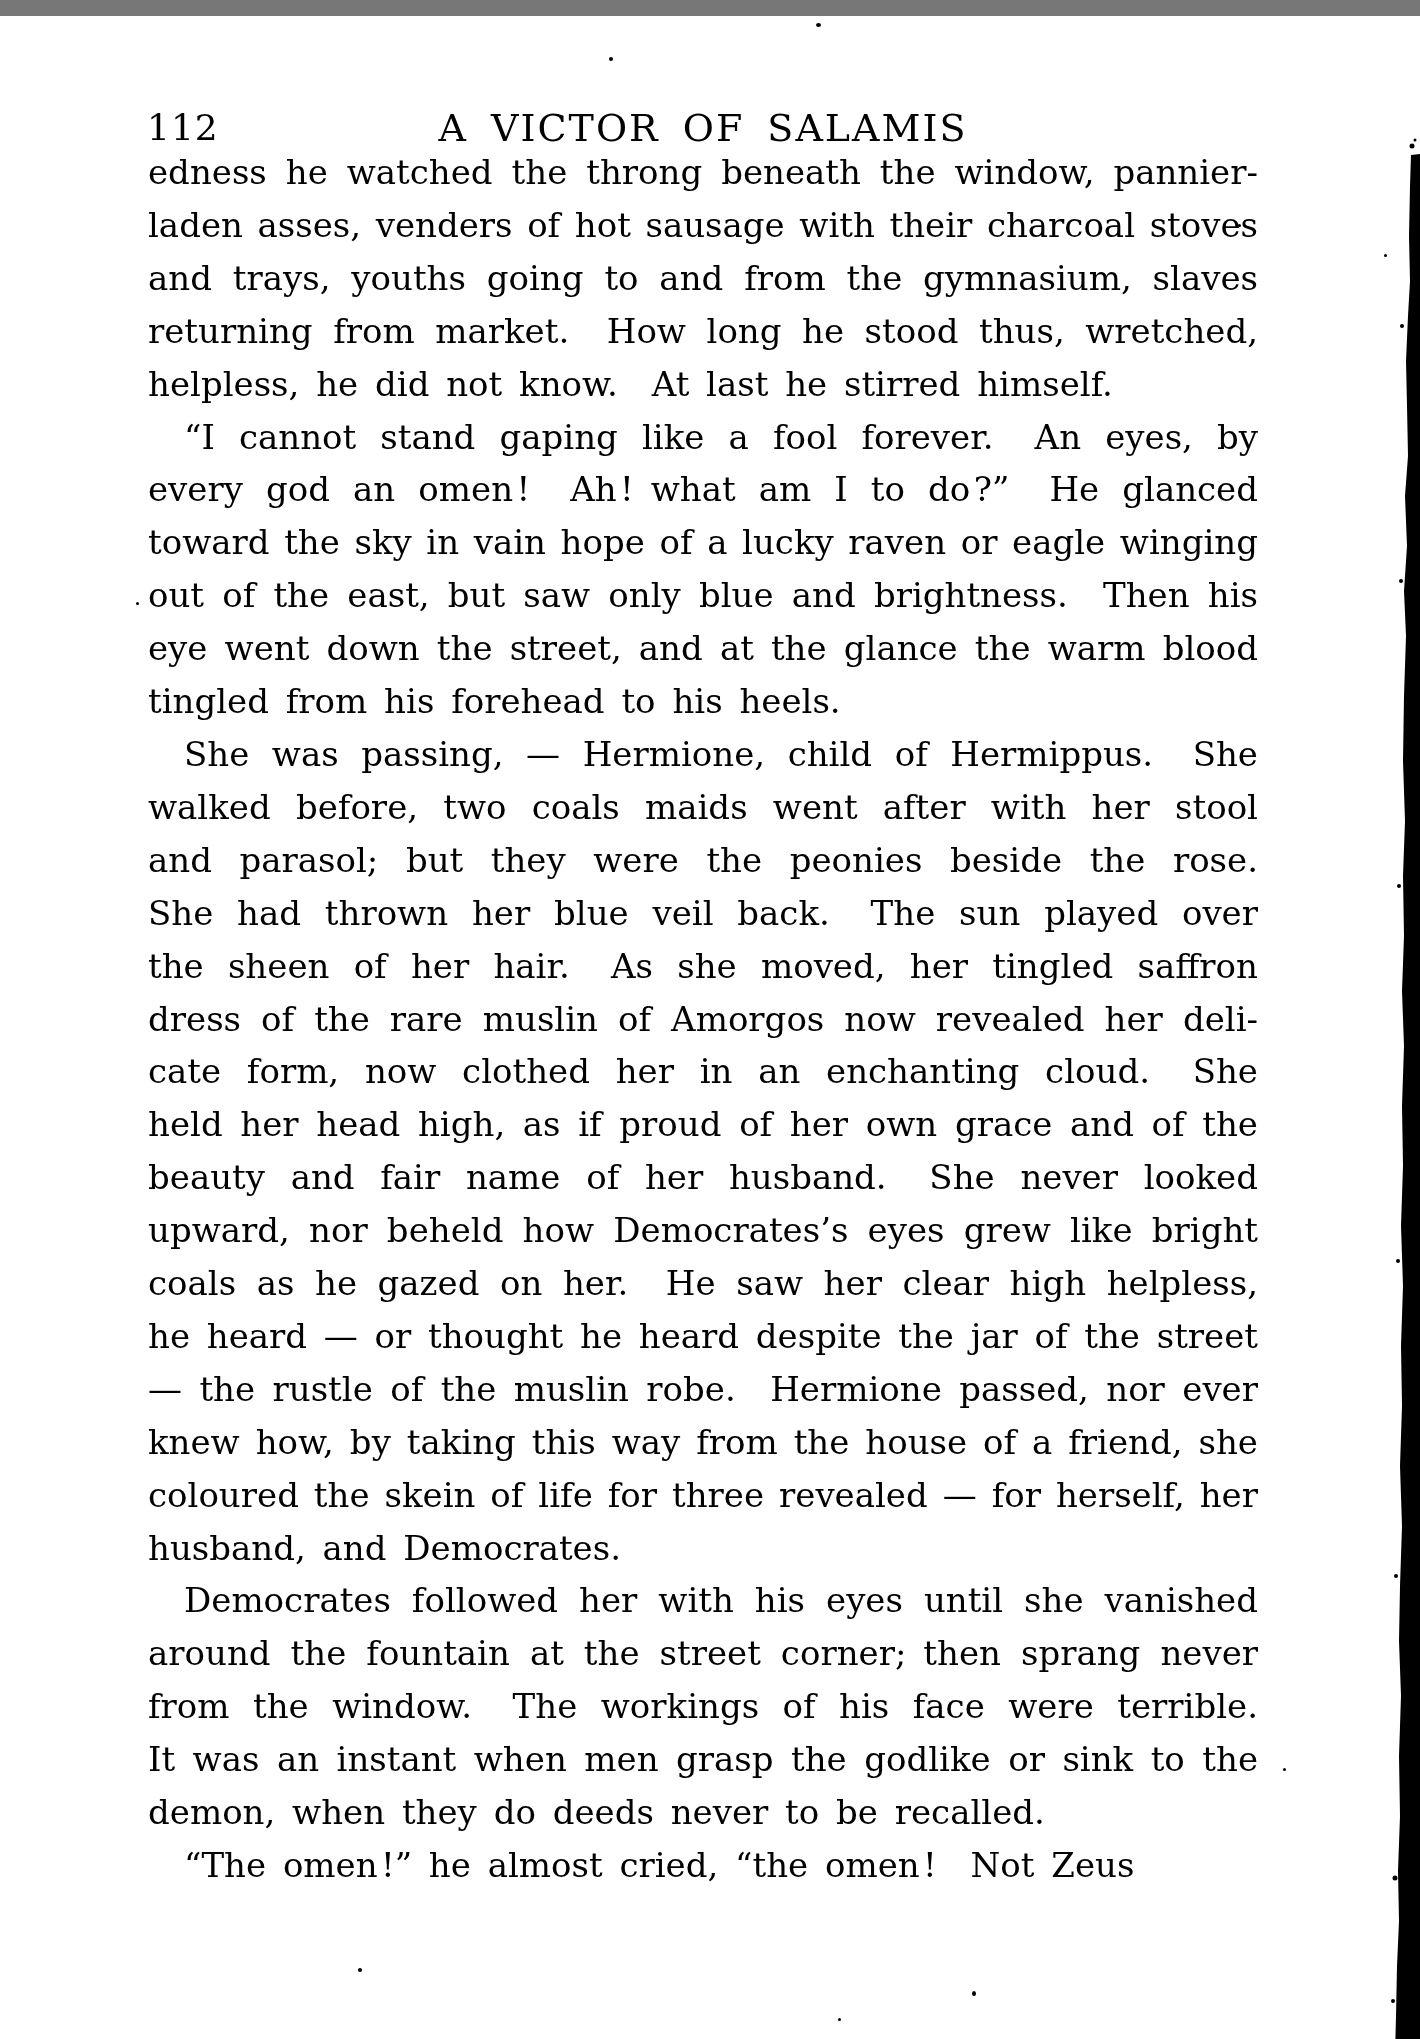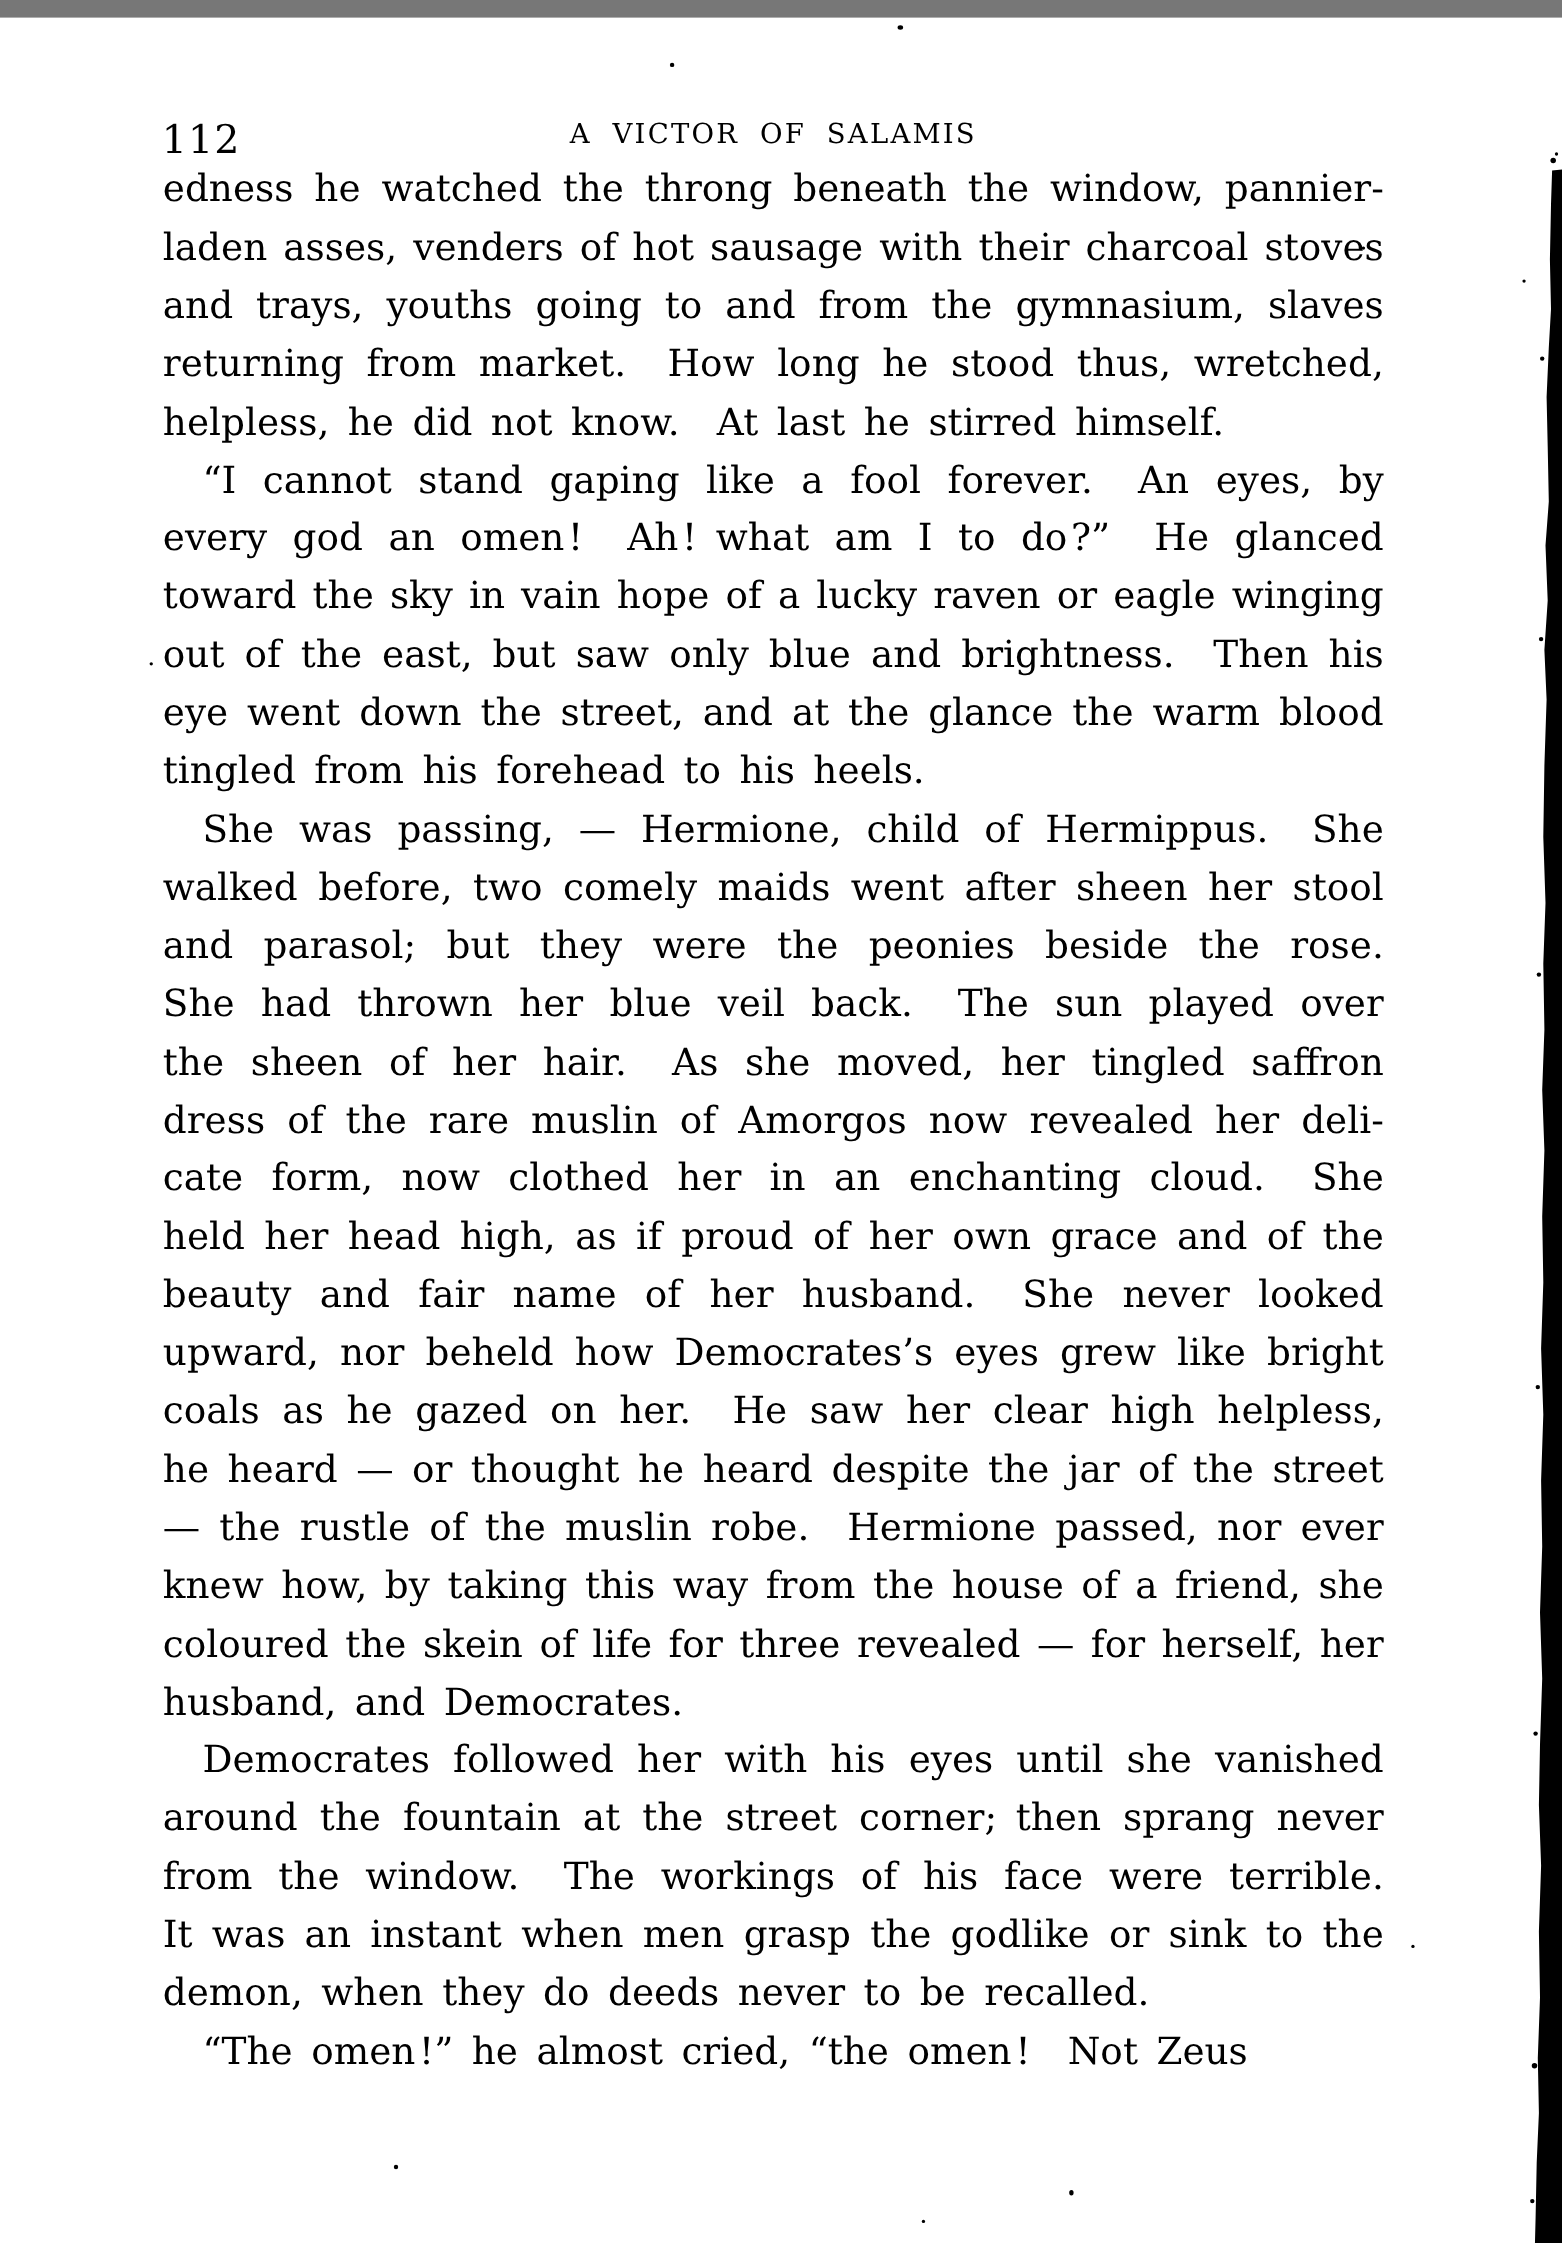--- a/index.html
+++ b/index.html
@@ -16,21 +16,21 @@
   .folio{
     position:absolute;
     left:147px;top:94px;
     font-size:36px;line-height:1;
     letter-spacing:1px;
   }
   .running-title{
     position:absolute;
     left:148px;top:93px;width:1110px;
     text-align:center;
-    font-size:25px;line-height:1;
+    font-size:38px;line-height:1;
     letter-spacing:2px;word-spacing:9px;
   }
   
   .body-text{
     position:absolute;
     left:148px;top:130px;width:1110px;
     font-size:34px;
     line-height:52.9px;
   }
   .ln{
@@ -74,21 +74,21 @@
     <div class="ln j">and trays, youths going to and from the gymnasium, slaves</div>
     <div class="ln j">returning from market.  How long he stood thus, wretched,</div>
     <div class="ln">helpless, he did not know.  At last he stirred himself.</div>
     <div class="ln j in">“I cannot stand gaping like a fool forever.  An eyes, by</div>
     <div class="ln j">every god an omen !  Ah ! what am I to do ?”  He glanced</div>
     <div class="ln j">toward the sky in vain hope of a lucky raven or eagle winging</div>
     <div class="ln j">out of the east, but saw only blue and brightness.  Then his</div>
     <div class="ln j">eye went down the street, and at the glance the warm blood</div>
     <div class="ln">tingled from his forehead to his heels.</div>
     <div class="ln j in">She was passing, — Hermione, child of Hermippus.  She</div>
-    <div class="ln j">walked before, two comely maids went after sheen her stool</div>
+    <div class="ln j">walked before, two coals maids went after with her stool</div>
     <div class="ln j">and parasol; but they were the peonies beside the rose.</div>
     <div class="ln j">She had thrown her blue veil back.  The sun played over</div>
     <div class="ln j">the sheen of her hair.  As she moved, her tingled saffron</div>
     <div class="ln j">dress of the rare muslin of Amorgos now revealed her deli-</div>
     <div class="ln j">cate form, now clothed her in an enchanting cloud.  She</div>
     <div class="ln j">held her head high, as if proud of her own grace and of the</div>
     <div class="ln j">beauty and fair name of her husband.  She never looked</div>
     <div class="ln j">upward, nor beheld how Democrates’s eyes grew like bright</div>
     <div class="ln j">coals as he gazed on her.  He saw her clear high helpless,</div>
     <div class="ln j">he heard — or thought he heard despite the jar of the street</div>

